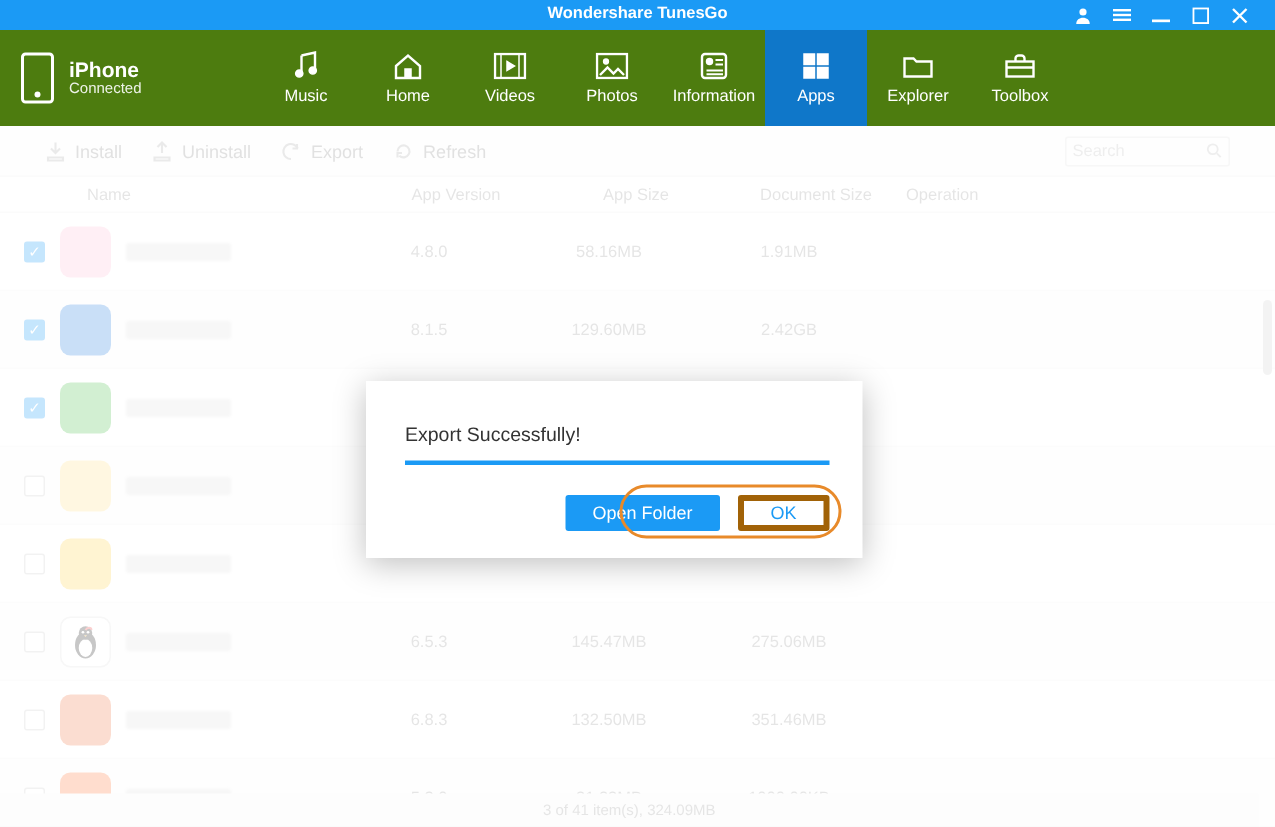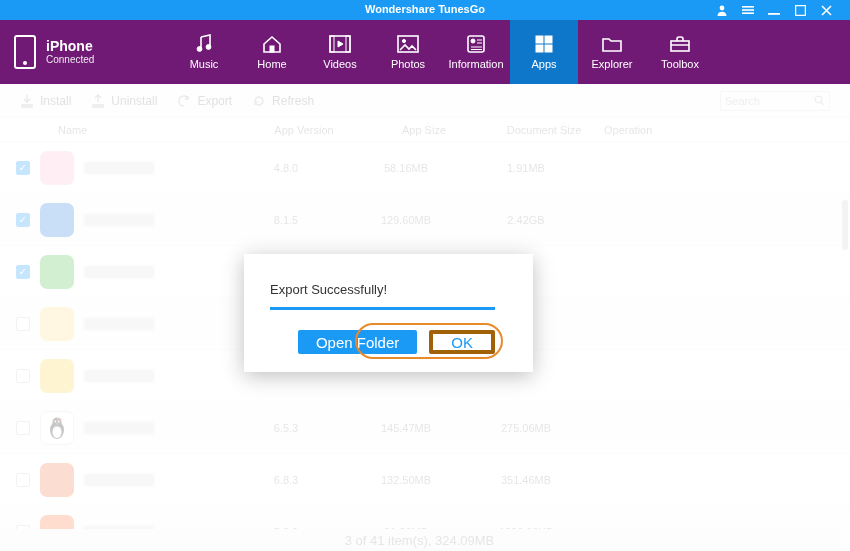--- a/index.html
+++ b/index.html
@@ -9,21 +9,21 @@
   .titlebar {
     height: 20px; background: #1b9af5; display: flex; align-items: center;
     justify-content: space-between; color: #fff; font-size: 11px; padding: 0 18px;
   }
   .titlebar .center { position: absolute; left: 0; right: 0; text-align: center; font-weight: 600; top: 3px; }
   .titlebar .right { margin-left: auto; display: flex; gap: 14px; align-items: center; z-index: 2; }
   .titlebar .right .ctl { width: 12px; height: 12px; display: flex; align-items: center; justify-content: center; cursor: pointer; }
 
   
   .nav {
-    height: 64px; background: #701a75; display: flex; align-items: stretch;
+    height: 64px; background: #4d7c0f; display: flex; align-items: stretch;
     color: #fff;
   }
   .device {
     width: 150px; display: flex; align-items: center; gap: 10px; padding-left: 14px;
   }
   .device .phone-ico { width: 22px; height: 34px; border: 2px solid #fff; border-radius: 3px; position: relative; }
   .device .phone-ico::after { content:''; position:absolute; bottom:2px; left:50%; width:4px; height:4px; background:#fff; border-radius:50%; transform:translateX(-50%);}
   .device .lbl { font-size: 14px; font-weight: 600; line-height: 1.1; }
   .device .sub { font-size: 10px; opacity: .9; }
 
@@ -38,21 +38,21 @@
 
   
   .overlay {
     position: absolute; inset: 84px 0 0 0; background: rgba(255,255,255,0.75);
     pointer-events: none; z-index: 5;
   }
 
   
   .toolbar {
     height: 34px; background:#f9f9f9; border-bottom:1px solid #eee;
-    display:flex; align-items:center; padding: 0 20px; font-size:12px; color:#888; gap: 20px;
+    display:flex; align-items:center; padding: 0 30px; font-size:12px; color:#888; gap: 20px;
   }
   .toolbar .tb-btn { display:flex; align-items:center; gap:6px; cursor:pointer; }
   .toolbar .search {
     margin-left:auto; width:110px; height:20px; border:1px solid #ddd; border-radius:2px;
     display:flex; align-items:center; padding:0 4px; font-size:11px; color:#bbb;
   }
 
   
   .tbl-head {
     height: 24px; display:flex; align-items:center; font-size:11px; color:#999;
@@ -81,41 +81,41 @@
   .row .cb {
     width:14px; height:14px; border:1px solid #ccc; border-radius:2px; display:flex;
     align-items:center; justify-content:center; background:#fff;
   }
   .row .cb.checked { background:#1b9af5; border-color:#1b9af5; color:#fff; font-size:10px;}
   .row.alt { background:#fafafa; }
 
   
   .footer {
     position:absolute; bottom:0; left:0; right:11px; height:22px; background:#f5f5f5;
-    font-size:13px; color:#999; display:flex; align-items:center; justify-content:center;
+    font-size:10px; color:#999; display:flex; align-items:center; justify-content:center;
   }
 
   
   .dialog {
     position:absolute; z-index:10; background:#fff;
-    width: 289px; left: 244px; top: 254px;
+    width: 331px; left: 244px; top: 254px;
     box-shadow: 0 4px 20px rgba(0,0,0,.25);
-    padding: 28px 38px 18px 26px;
+    padding: 28px 22px 18px 26px;
   }
   .dialog .msg { font-size: 13px; color:#333; margin-bottom: 10px; }
   .dialog .bar {
     width:100%; height:3px; background:#1b9af5; margin-bottom: 20px;
   }
   .dialog .btns { display:flex; gap:12px; justify-content:flex-end; position:relative; }
   .ring {
     position:absolute; right:-8px; top:-7px; width:148px; height:36px;
     border:2px solid #e88a2a; border-radius:18px; pointer-events:none;
   }
   .dbtn {
-    height:24px; padding: 0 18px; font-size:15px; border-radius:2px; cursor:pointer;
+    height:24px; padding: 0 18px; font-size:12px; border-radius:2px; cursor:pointer;
     display:flex; align-items:center; justify-content:center;
   }
   .dbtn.primary { background:#1b9af5; color:#fff; }
   .dbtn.secondary { border:4px solid #a16207; color:#1b9af5; background:#fff; }
 
   .scrollbar {
     position:absolute; right:2px; top:200px; width:6px; height:50px;
     background:#d0d0d0; border-radius:3px;
   }
 </style>

